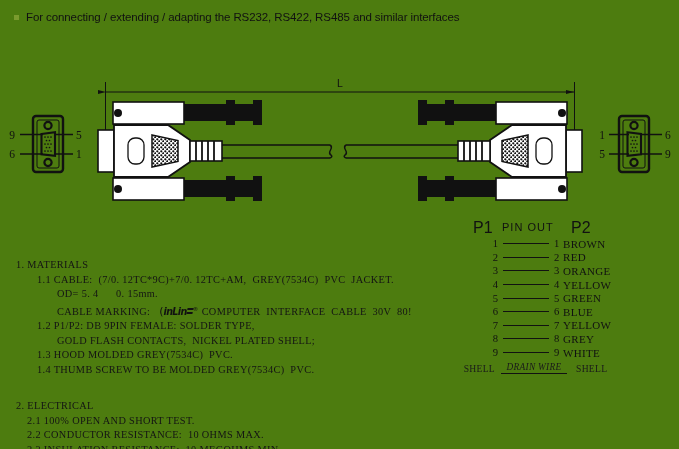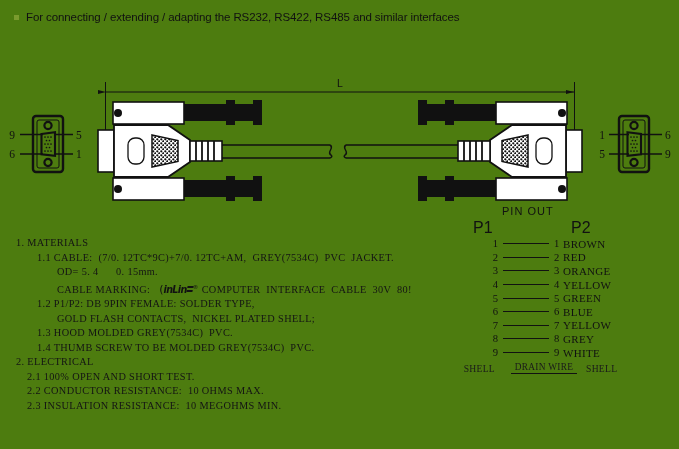--- a/index.html
+++ b/index.html
@@ -59,21 +59,21 @@
     width: 452px;
     font-family: "Liberation Serif", serif;
     font-size: 10.3px;
     line-height: 14.5px;
     letter-spacing: 0.35px;
     color: #141414;
     white-space: pre;
   }
   .note-line { white-space: pre; }
   .note-l0 { padding-left: 0px; }
-  .note-l1 { padding-left: 0px; }
+  .note-l1 { padding-left: 0px; margin-top: 22px; }
   .note-l2 { padding-left: 21px; }
   .note-l3 { padding-left: 41px; }
   .note-l4 { padding-left: 11px; }
 
   .inline-logo {
     font-family: "DejaVu Sans", sans-serif;
     font-weight: bold;
     font-style: italic;
     font-size: 9.6px;
     letter-spacing: -0.6px;
@@ -109,21 +109,21 @@
     position: absolute;
     left: 440px;
     top: 205px;
     width: 230px;
     height: 180px;
     font-family: "Liberation Serif", serif;
   }
   #pin-out-title {
     position: absolute;
     left: 62px;
-    top: 0px;
+    top: 16px;
     font-family: "Liberation Sans", sans-serif;
     font-size: 11px;
     letter-spacing: 1px;
     color: #111;
   }
   #p1-label {
     position: absolute;
     left: 33px;
     top: 14px;
     font-family: "Liberation Sans", sans-serif;
@@ -180,24 +180,25 @@
     display: flex;
     align-items: center;
   }
   #shell-left {
     width: 55px;
     text-align: right;
     font-size: 9.6px;
     letter-spacing: 0.3px;
   }
   #drain-wrap {
-    margin-left: 16px;
+    margin-left: 6px;
     width: 66px;
     text-align: center;
     position: relative;
+    font-style: italic;
   }
   #drain-label {
     font-size: 9.3px;
     letter-spacing: 0.3px;
     display: block;
     line-height: 10px;
   }
   #drain-line {
     display: block;
     width: 66px;

